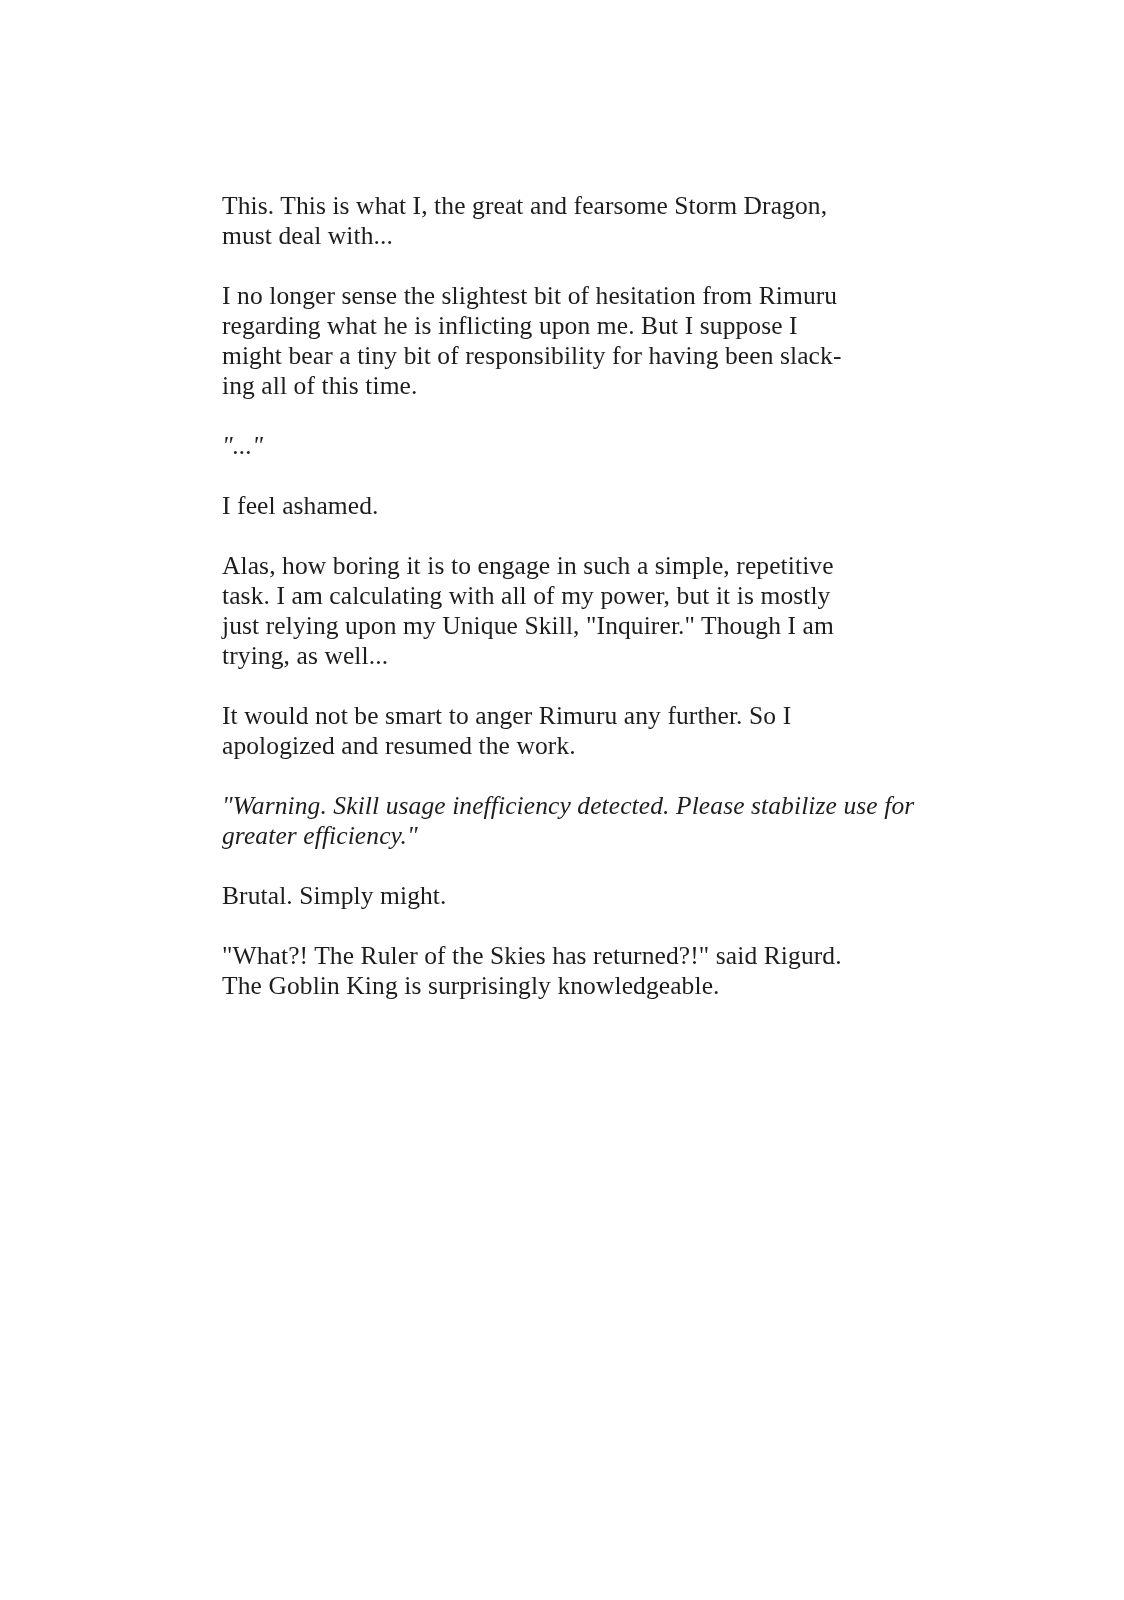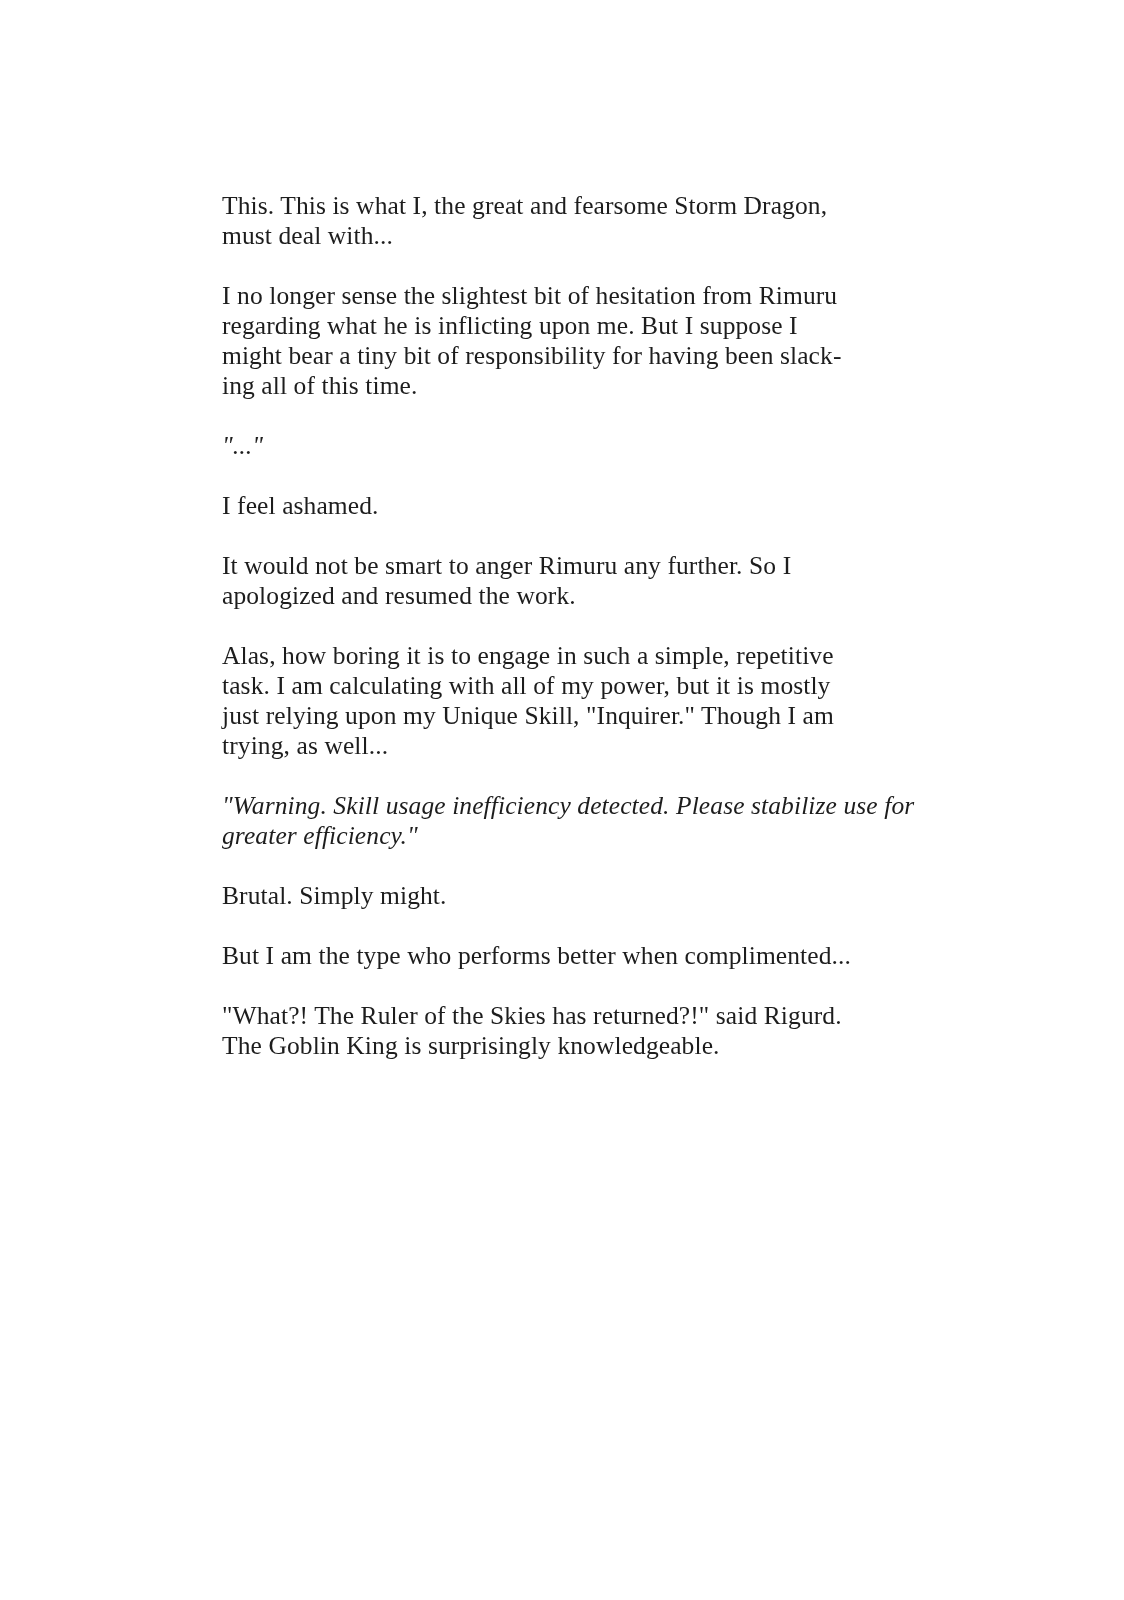--- a/index.html
+++ b/index.html
@@ -40,26 +40,25 @@
 <div class="page">
   <div class="text-block">
     <p>This. This is what I, the great and fearsome Storm Dragon,
 must deal with...</p>
     <p>I no longer sense the slightest bit of hesitation from Rimuru
 regarding what he is inflicting upon me. But I suppose I
 might bear a tiny bit of responsibility for having been slack-
 ing all of this time.</p>
     <p class="italic">"..."</p>
     <p>I feel ashamed.</p>
-    <p>It would not be smart to anger Rimuru any further. So I
-apologized and resumed the work.</p>
     <p>Alas, how boring it is to engage in such a simple, repetitive
 task. I am calculating with all of my power, but it is mostly
 just relying upon my Unique Skill, "Inquirer." Though I am
 trying, as well...</p>
+    <p>It would not be smart to anger Rimuru any further. So I
+apologized and resumed the work.</p>
     <p class="italic">"Warning. Skill usage inefficiency detected. Please stabilize use for
 greater efficiency."</p>
     <p>Brutal. Simply might.</p>
-    <p>But I am the type who performs better when complimented...</p>
     <p>"What?! The Ruler of the Skies has returned?!" said Rigurd.
 The Goblin King is surprisingly knowledgeable.</p>
   </div>
 </div>
 
 </body></html>

